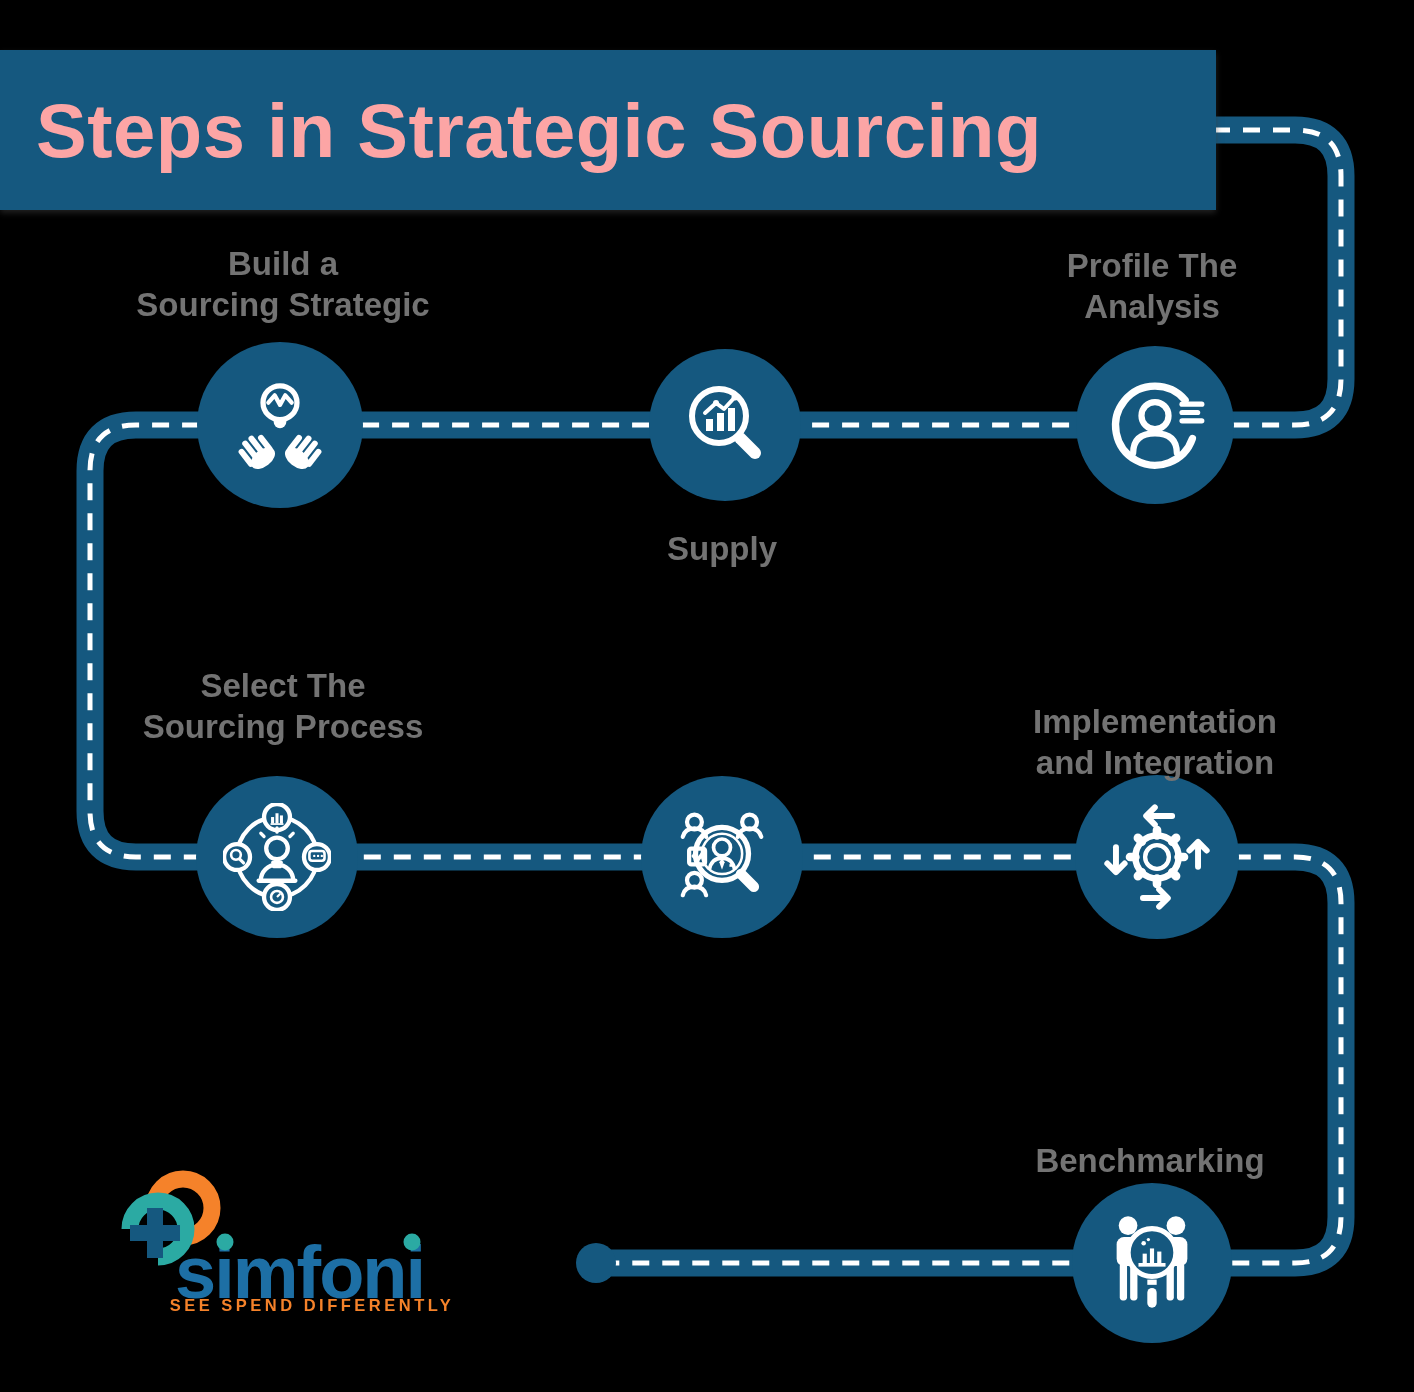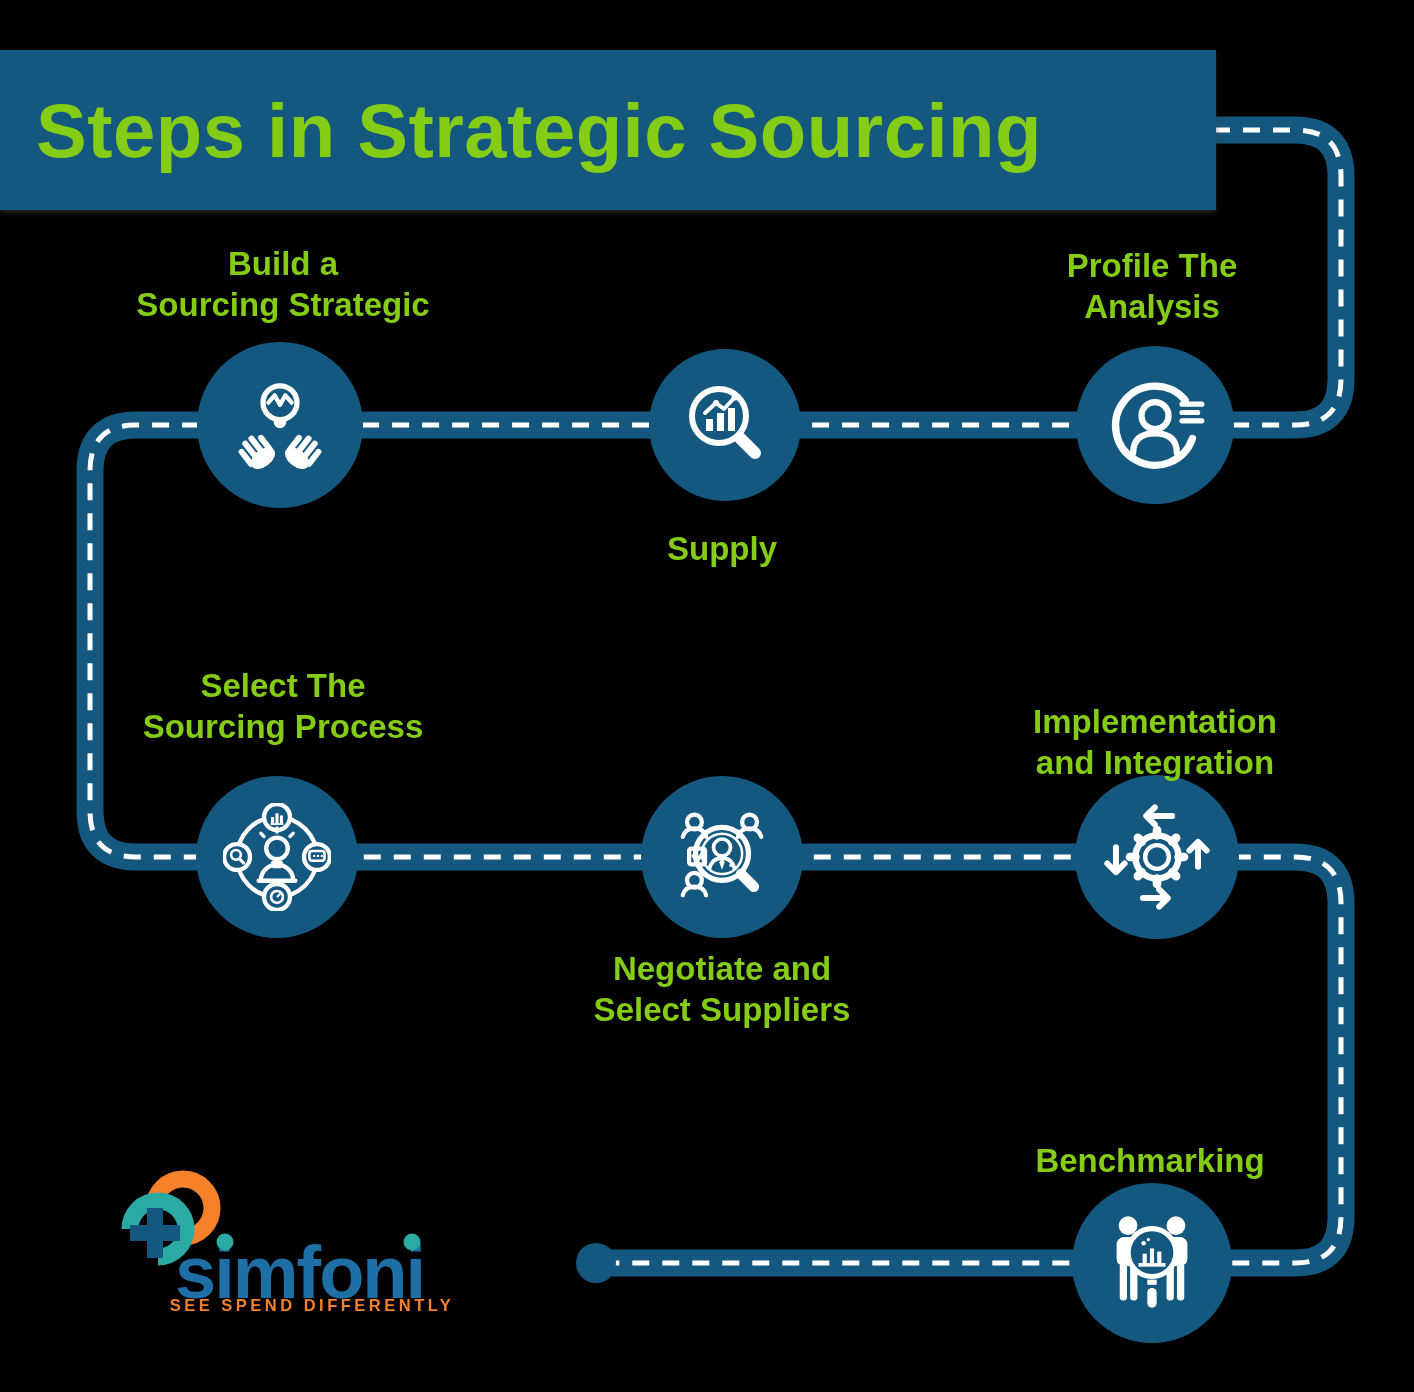--- a/index.html
+++ b/index.html
@@ -7,42 +7,42 @@
     position:relative;width:1414px;height:1392px;background:#000;overflow:hidden;
     font-family:"Liberation Sans",sans-serif;
   }
   
   .banner{
     position:absolute;left:0;top:50px;width:1216px;height:160px;
     background:#15587F;display:flex;align-items:center;
     box-shadow:0 3px 6px rgba(60,60,60,.55);
   }
   .banner h1{
-    margin:0 0 0 36px;color:#84cc16;font-size:76px;font-weight:bold;letter-spacing:.5px;
+    margin:0 0 0 36px;color:#fca5a5;font-size:76px;font-weight:bold;letter-spacing:.5px;
   }
   
   .road-svg{position:absolute;left:0;top:0;}
   
   .node{
     position:absolute;background:#15587F;border-radius:50%;
     display:flex;align-items:center;justify-content:center;
     transform:translate(-50%,-50%);
   }
   .node svg{display:block;}
   .n1{left:280px;top:425px;width:166px;height:166px;}
   .n2{left:725px;top:425px;width:152px;height:152px;}
   .n3{left:1155px;top:425px;width:158px;height:158px;}
   .n4{left:277px;top:857px;width:162px;height:162px;}
   .n5{left:722px;top:857px;width:162px;height:162px;}
   .n6{left:1157px;top:857px;width:164px;height:164px;}
   .n7{left:1152px;top:1263px;width:160px;height:160px;}
   
   .step-label{
     position:absolute;transform:translateX(-50%);
-    color:#84cc16;font-size:33px;font-weight:bold;line-height:1.25;
+    color:#737373;font-size:33px;font-weight:bold;line-height:1.25;
     text-align:center;white-space:nowrap;
   }
   .step-label span{display:block;}
   .l1{left:283px;top:243px;}
   .l2{left:722px;top:528px;}
   .l3{left:1152px;top:245px;}
   .l4{left:283px;top:665px;}
   .l5{left:722px;top:948px;}
   .l6{left:1155px;top:665px;margin-top:36px;}
   .l7{left:1150px;top:1140px;}
@@ -235,24 +235,20 @@
     <span>Supply</span>
   </div>
   <div class="step-label l3">
     <span>Profile The</span>
     <span>Analysis</span>
   </div>
   <div class="step-label l4">
     <span>Select The</span>
     <span>Sourcing Process</span>
   </div>
-  <div class="step-label l5">
-    <span>Negotiate and</span>
-    <span>Select Suppliers</span>
-  </div>
   <div class="step-label l6">
     <span>Implementation</span>
     <span>and Integration</span>
   </div>
   <div class="step-label l7">
     <span>Benchmarking</span>
   </div>
 
   <svg class="logo" viewBox="0 0 380 200">
     <path d="M 74 38 A 29 29 0 1 1 103 67" stroke="#F5822A" stroke-width="17" fill="none"></path>

